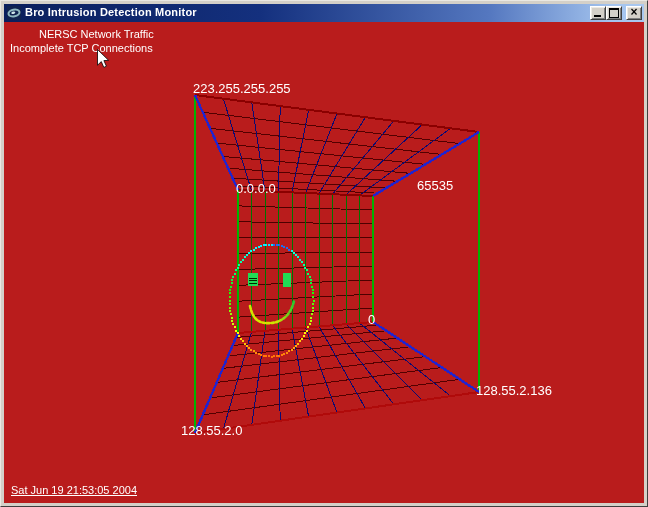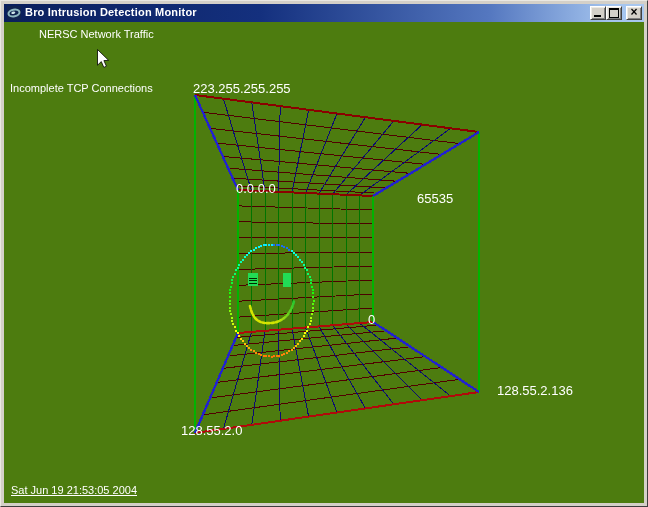--- a/index.html
+++ b/index.html
@@ -1,18 +1,18 @@
 <!DOCTYPE html>
 <html><head>
 <meta charset="utf-8">
 <style>
   html,body{margin:0;padding:0;background:#000;}
   body{width:648px;height:507px;position:relative;overflow:hidden;
        font-family:"Liberation Sans", sans-serif;}
-  .window{position:absolute;inset:0;box-sizing:border-box;background:#4d7c0f;
+  .window{position:absolute;inset:0;box-sizing:border-box;background:#b91c1c;
           border:4px solid #D4D0C8;}
   .window::before{content:"";position:absolute;inset:-4px;pointer-events:none;
           border:1px solid;border-color:#EAE8E2 #3E3E3E #3E3E3E #EAE8E2;}
   .titlebar{position:absolute;left:0;top:0;width:640px;height:18px;
           background:linear-gradient(90deg,#0A1F5C 0%,#14307E 40%,#5578C0 76%,#A4C4EE 95%,#A9C8F0 100%);
           display:flex;align-items:center;z-index:6;}
   .app-icon{width:14px;height:14px;margin:0 4px 0 3px;flex:0 0 auto;}
   .titletext{color:#fff;font-size:11px;font-weight:bold;white-space:nowrap;
           letter-spacing:.2px;transform:translateY(-1px);}
   .controls{margin-left:auto;margin-right:2px;display:flex;align-items:center;}
@@ -20,21 +20,21 @@
           border:1px solid;border-color:#FFFFFF #404040 #404040 #FFFFFF;
           box-shadow:inset 1px 1px 0 #ECEAE4, inset -1px -1px 0 #808080;
           display:flex;align-items:center;justify-content:center;position:relative;}
   .winbtn.close{margin-left:4px;}
   .glyph-min{position:absolute;left:3px;bottom:2px;width:7px;height:2px;background:#000;}
   .glyph-max{width:8px;height:7px;border:1px solid #000;border-top-width:2px;}
   .glyph-close{font-size:12px;line-height:10px;font-weight:bold;color:#000;
           transform:translateY(-1px);}
   .hdr{position:absolute;left:6px;color:#fff;font-size:11px;z-index:3;white-space:nowrap;}
   .hdr1{top:24px;padding-left:29px;}
-  .hdr2{top:38px;margin-top:40px;}
+  .hdr2{top:38px;}
   .timestamp{position:absolute;left:7px;top:480px;color:#fff;font-size:11px;z-index:3;text-decoration:underline;}
   #scene{position:absolute;left:0;top:0;width:648px;height:507px;z-index:2;pointer-events:none;}
   #labels-layer{position:absolute;left:0;top:0;width:648px;height:507px;z-index:4;pointer-events:none;}
   .axis-label{position:absolute;color:#fff;font-size:13px;white-space:nowrap;}
   #cursor{position:absolute;z-index:10;pointer-events:none;}
 </style>
 </head>
 <body>
 
 <div class="window">
@@ -249,21 +249,21 @@
         <stop offset="0" stop-color="#D8E600"></stop>
         <stop offset="0.55" stop-color="#CFE300"></stop>
         <stop offset="1" stop-color="#2EC82E"></stop>
       </linearGradient>
     </defs>
     <path d="M250,306 C253,319 258,324 271,323 C283,322 291,314 294,301" fill="none" stroke="url(#mouthgrad)" stroke-width="2.6" stroke-dasharray="2.4 2" stroke-linecap="round"></path>
   </svg>
 <div id="labels-layer">
     <div class="axis-label" style="left: 193px; top: 81px;">223.255.255.255</div>
     <div class="axis-label" style="left: 236px; top: 181px;">0.0.0.0</div>
-    <div class="axis-label" style="left: 369px; top: 191px; padding-left: 48px;">65535</div>
+    <div class="axis-label" style="left: 369px; top: 178px; padding-left: 48px;">65535</div>
     <div class="axis-label" style="left: 368px; top: 312px;">0</div>
-    <div class="axis-label" style="left: 497px; top: 383px;">128.55.2.136</div>
+    <div class="axis-label" style="left: 476px; top: 383px;">128.55.2.136</div>
     <div class="axis-label" style="left: 181px; top: 423px;">128.55.2.0</div>
   </div>
 
 <svg id="cursor" width="16" height="22" viewBox="0 0 16 22" style="left: 97px; top: 49px;">
   <path d="M0.5,0.5 L0.5,16.2 L4.3,12.6 L6.8,18.4 L9.4,17.2 L6.9,11.6 L11.6,11.3 Z" fill="#FFFFFF" stroke="#000000" stroke-width="0.8"></path>
 </svg>
 
 </body></html>

